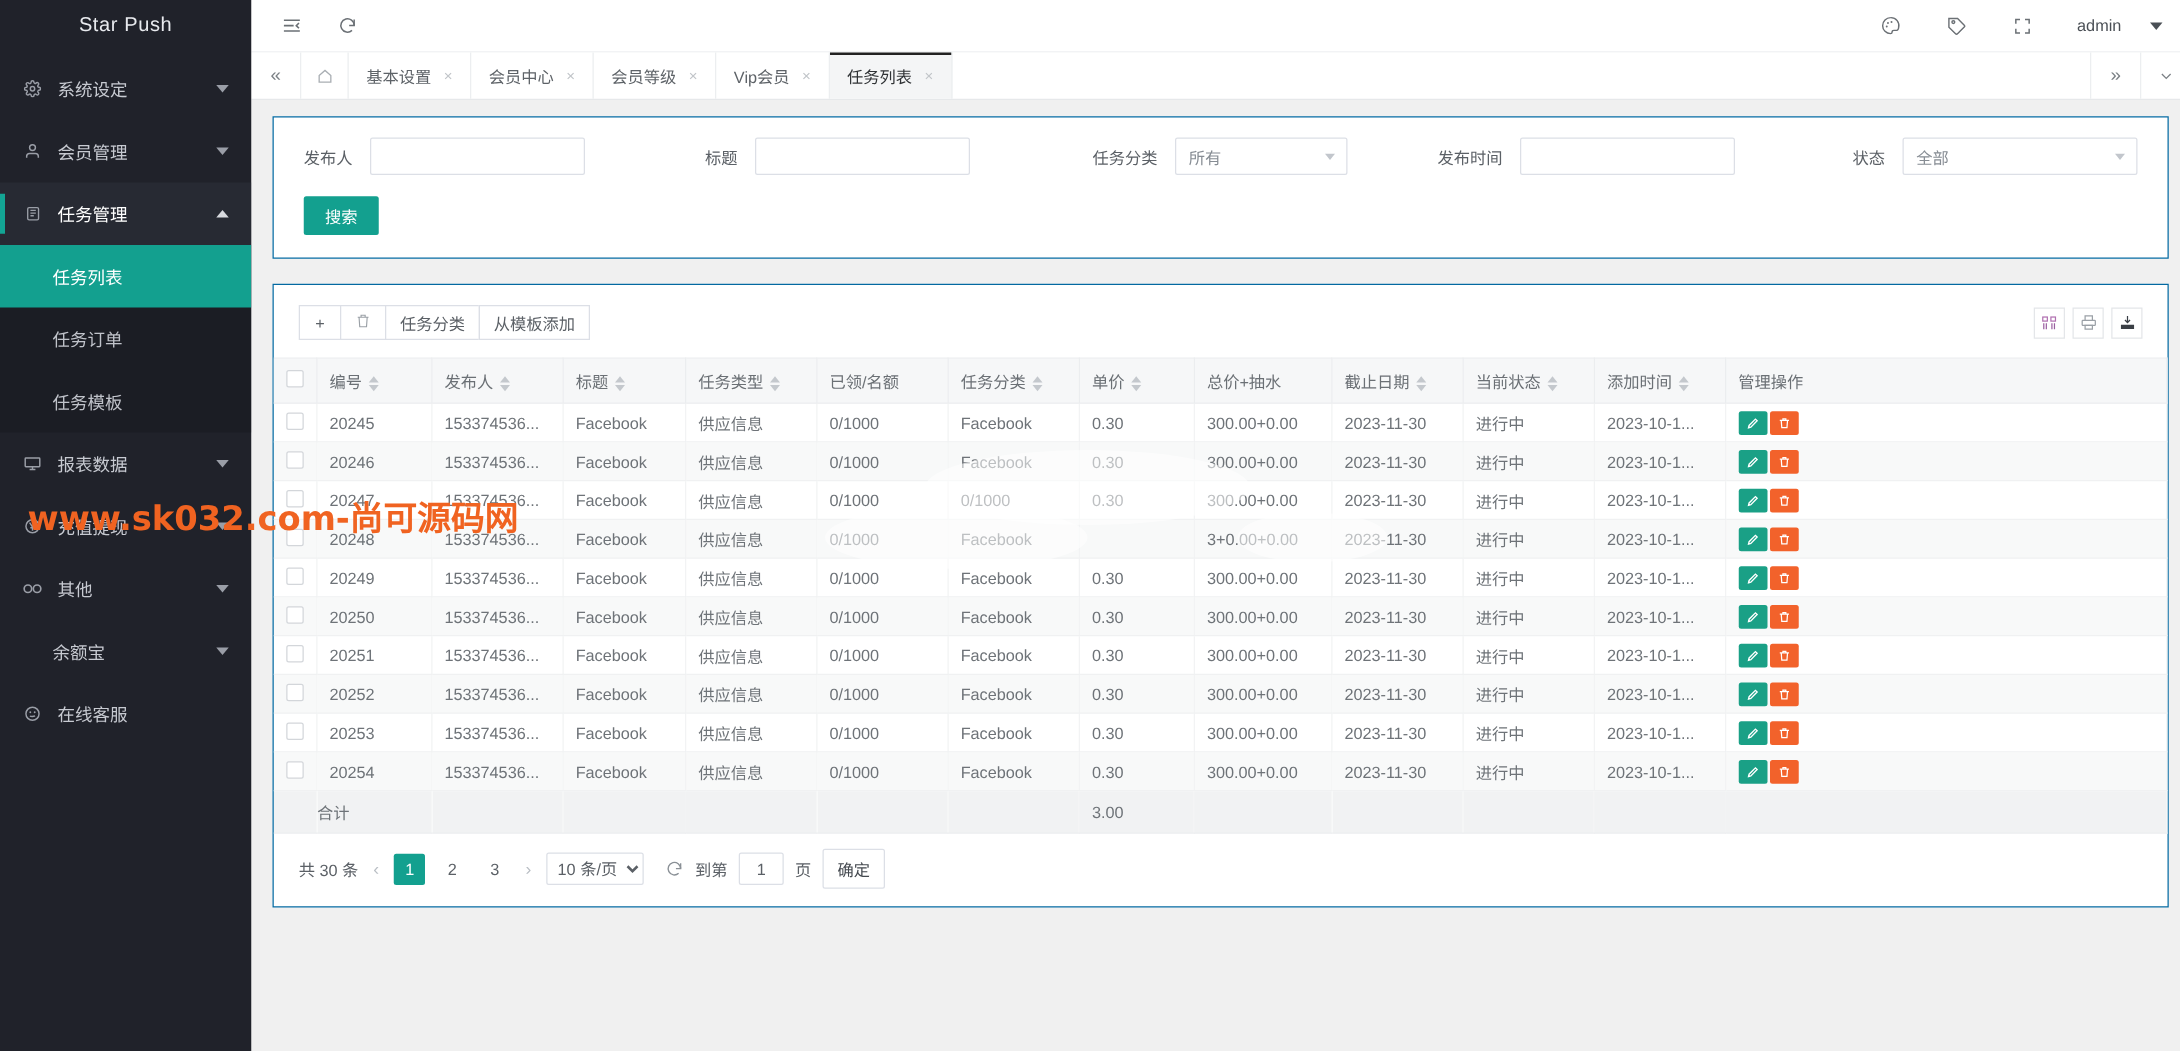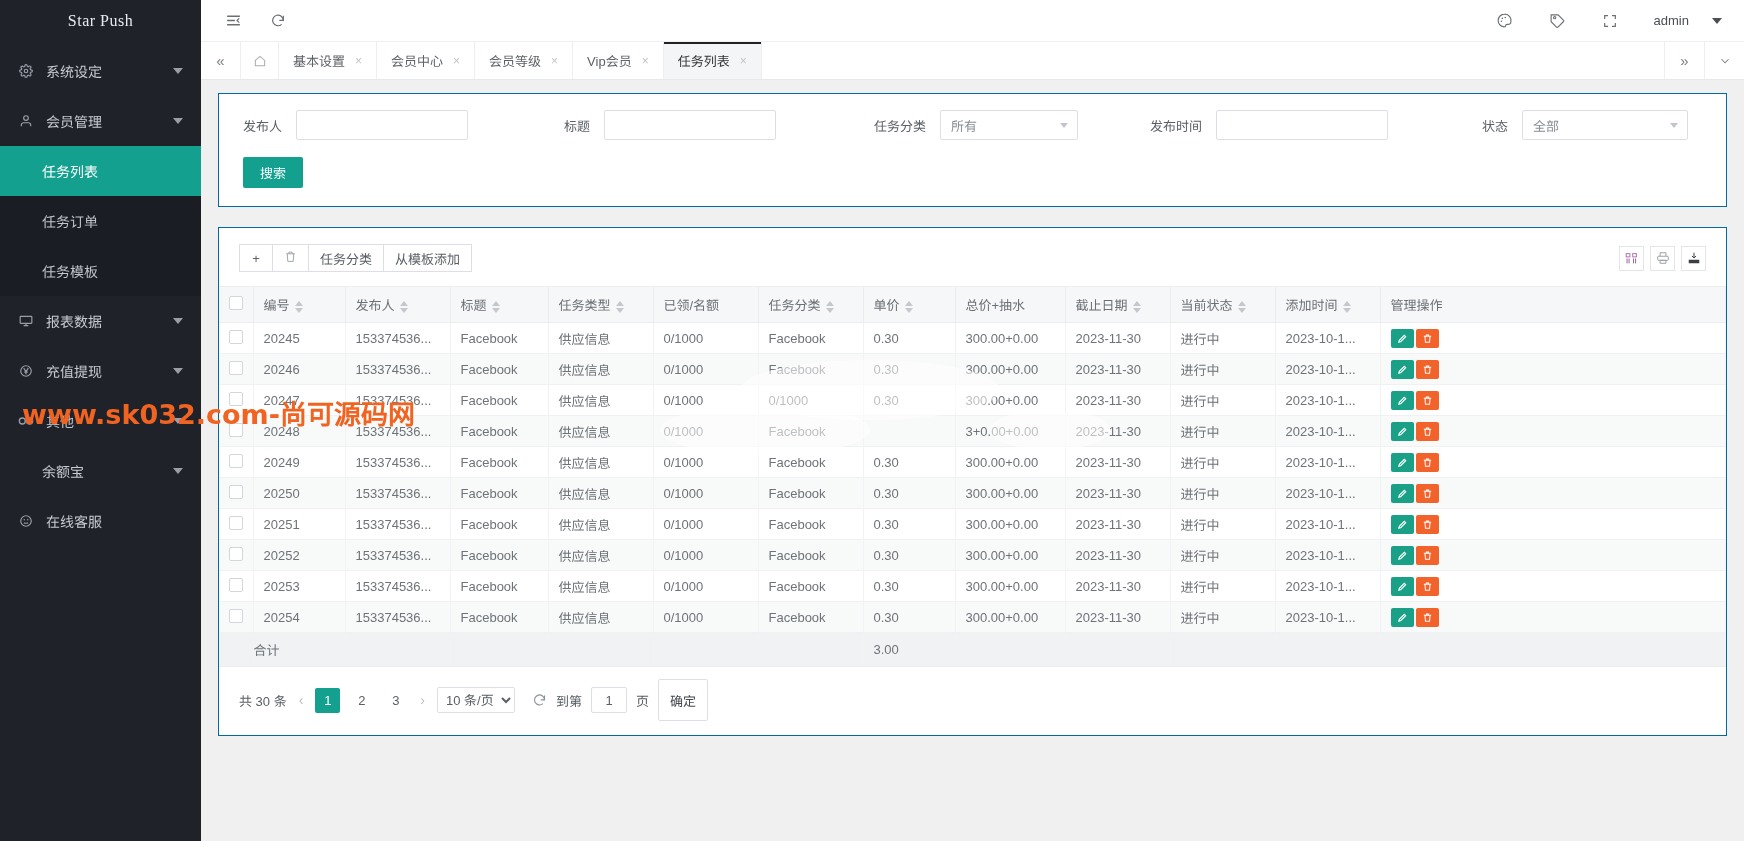--- a/index.html
+++ b/index.html
@@ -8,21 +8,20 @@
     font-family: "Liberation Sans", "DejaVu Sans", sans-serif;
     background: #f0f0f0; overflow: hidden;
   }
   .app { display: flex; width: 1744px; height: 841px; position: relative; }
 
   
   .sidebar {
     width: 201px; min-width: 201px; height: 841px;
     background: #20222a; color: #c3c6cd; position: relative;
     overflow: hidden;
-    font-family: Liberation Serif, serif;
   }
   .brand {
     height: 42px; display: flex; align-items: center; justify-content: center;
     font-size: 16px; color: #e8eaee; letter-spacing: .5px;
   }
   .nav { padding-top: 4px; }
   .nav-item {
     height: 50px; display: flex; align-items: center; padding: 0 18px 0 16px;
     font-size: 14px; color: #c7cad1; cursor: pointer; position: relative;
   }
@@ -198,21 +197,21 @@
     color: #5b6066; padding: 0 4px; border-radius: 2px; cursor: pointer;
     font-family: "Liberation Sans", sans-serif;
   }
   .pg-refresh { color: #8a9096; cursor: pointer; margin-left: 8px; display: flex; }
   .jump-inp {
     width: 36px; height: 26px; border: 1px solid #dcdfe6; background: #fff;
     text-align: center; font-size: 13px; color: #5b6066; border-radius: 2px;
     outline: none; font-family: "Liberation Sans", sans-serif;
   }
   .btn-ok {
-    height: 42px; padding: 0 11px; border: 1px solid #dcdfe6; background: #fff;
+    height: 32px; padding: 0 11px; border: 1px solid #dcdfe6; background: #fff;
     font-size: 13px; color: #44494f; border-radius: 2px; cursor: pointer;
     font-family: "Liberation Sans", sans-serif;
   }
 
   
   .watermark {
     position: absolute; left: 22px; top: 393px; z-index: 40;
     font-family: "DejaVu Sans", sans-serif; font-weight: bold; font-size: 27px;
     color: #f06321; letter-spacing: 0px; white-space: nowrap; pointer-events: none;
   }
@@ -245,20 +244,30 @@
         <span class="nav-ico">
           <svg width="14" height="14" viewBox="0 0 24 24" fill="none" stroke="currentColor" stroke-width="2">
               <path d="M20 21v-2a4 4 0 0 0-4-4H8a4 4 0 0 0-4 4v2"></path>
               <circle cx="12" cy="7" r="4"></circle>
             </svg>
         </span>
         <span class="nav-label">会员管理</span>
         <span class="caret"></span>
       </div>
 
+      <div class="nav-item active-parent">
+        <span class="nav-ico">
+          <svg width="13" height="14" viewBox="0 0 24 24" fill="none" stroke="currentColor" stroke-width="2">
+              <rect x="4" y="3" width="16" height="18" rx="2"></rect>
+              <path d="M8 7h8M8 11h8M8 15h5"></path>
+            </svg>
+        </span>
+        <span class="nav-label">任务管理</span>
+        <span class="caret up"></span>
+      </div>
 
       <div class="submenu">
         <div class="sub-item active">
           <span>任务列表</span>
         </div>
         <div class="sub-item">
           <span>任务订单</span>
         </div>
         <div class="sub-item">
           <span>任务模板</span>
@@ -416,21 +425,21 @@
               <span>所有</span>
               <i class="sarrow"></i>
             </div>
           </div>
           <div class="fld" style="margin-right:94px;">
             <span class="fld-label">发布时间</span>
             <input class="inp" style="width: 172px;" placeholder="">
           </div>
           <div class="fld">
             <span class="fld-label">状态</span>
-            <div class="sel" style="width:166px">
+            <div class="sel" style="width:188px">
               <span>全部</span>
               <i class="sarrow"></i>
             </div>
           </div>
         </div>
         <button class="btn-search">搜索</button>
       </section>
 
       <section class="card table-card">
         <div class="table-toolbar">

